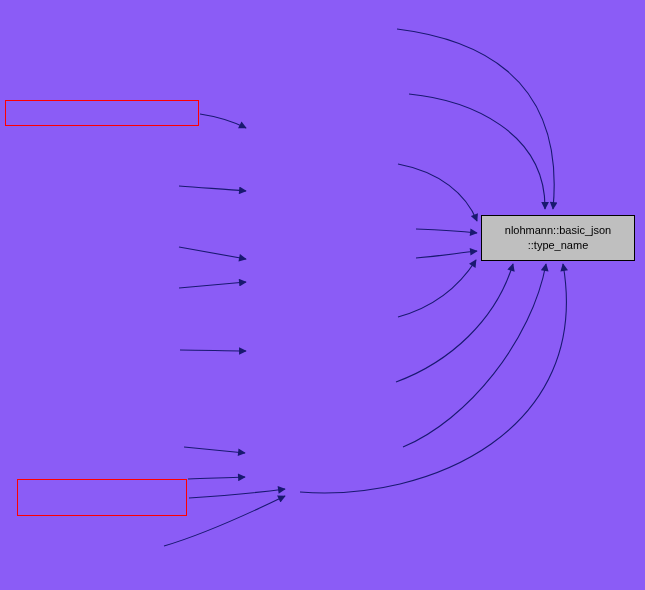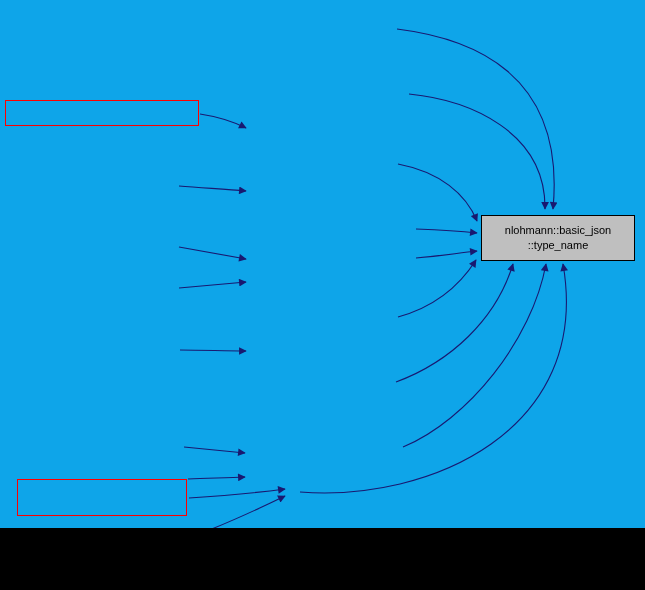--- a/index.html
+++ b/index.html
@@ -2,22 +2,22 @@
 <html><head>
 <meta charset="utf-8">
 <style>
   * { margin: 0; padding: 0; box-sizing: border-box; }
   html, body { background: #000000; }
   body { font-family: "Liberation Sans", sans-serif; }
 
   .canvas {
     position: relative;
     width: 645px;
-    height: 528px;
-    background: #0ea5e9;
+    height: 590px;
+    background: #8b5cf6;
     overflow: hidden;
   }
 
   .edges-layer {
     position: absolute;
     left: 0; top: 0;
     width: 645px; height: 590px;
   }
 
   .edge {

